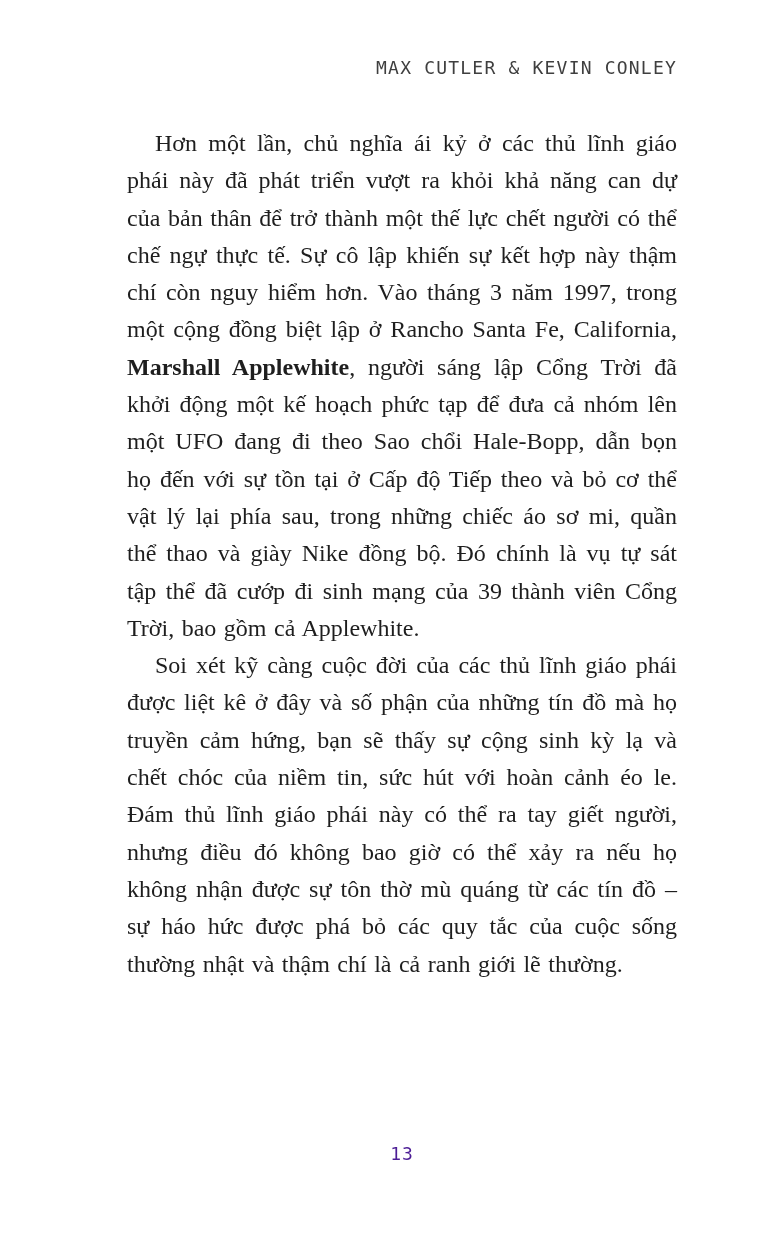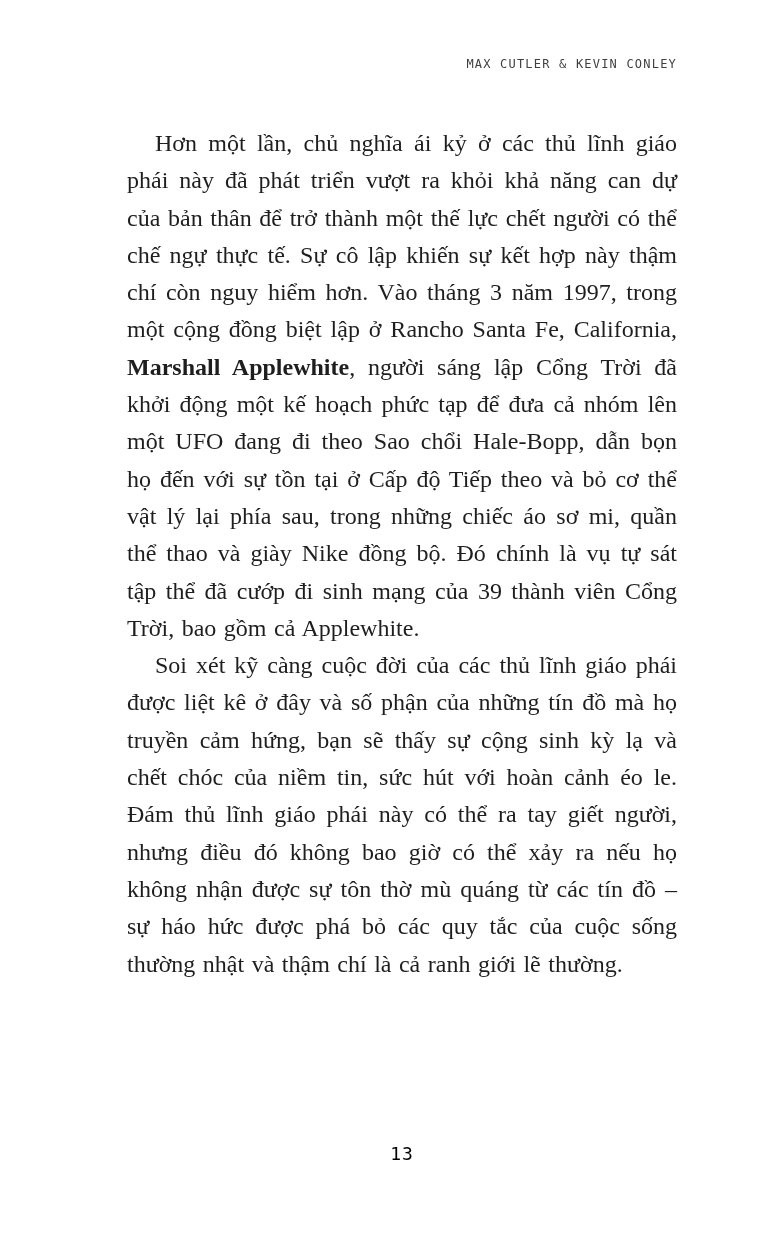--- a/index.html
+++ b/index.html
@@ -16,21 +16,21 @@
     overflow: hidden;
     font-family: "Liberation Serif", "DejaVu Serif", serif;
   }
   .running-header {
     position: absolute;
     top: 57px;
     left: 127px;
     width: 550px;
     text-align: right;
     font-family: "DejaVu Sans Mono", monospace;
-    font-size: 12px;
+    font-size: 18px;
     letter-spacing: 1.2px;
     color: #3f3f3f;
     white-space: nowrap;
   }
   .body-text {
     position: absolute;
     top: 125px;
     left: 127px;
     width: 550px;
     font-size: 24px;
@@ -53,21 +53,21 @@
   }
   .page-number {
     position: absolute;
     top: 1143px;
     left: 127px;
     width: 550px;
     text-align: center;
     font-family: "DejaVu Sans Mono", monospace;
     font-size: 18px;
     letter-spacing: 1px;
-    color: #000000;
+    color: #4c1d95;
   }
 </style>
 </head>
 <body>
 
 <div class="page">
 
   <header class="running-header">
     <span>MAX CUTLER &amp; KEVIN CONLEY</span>
   </header>

